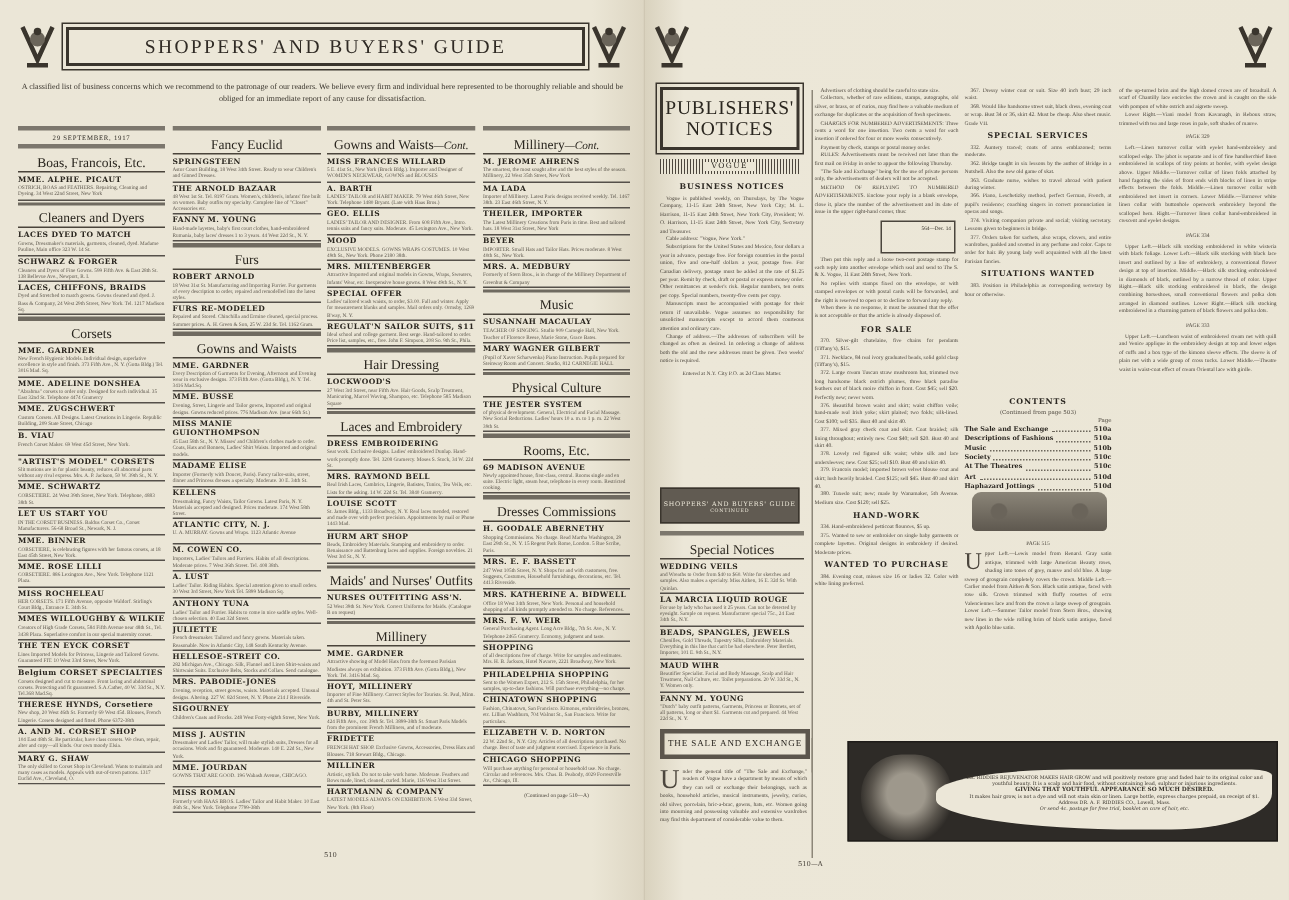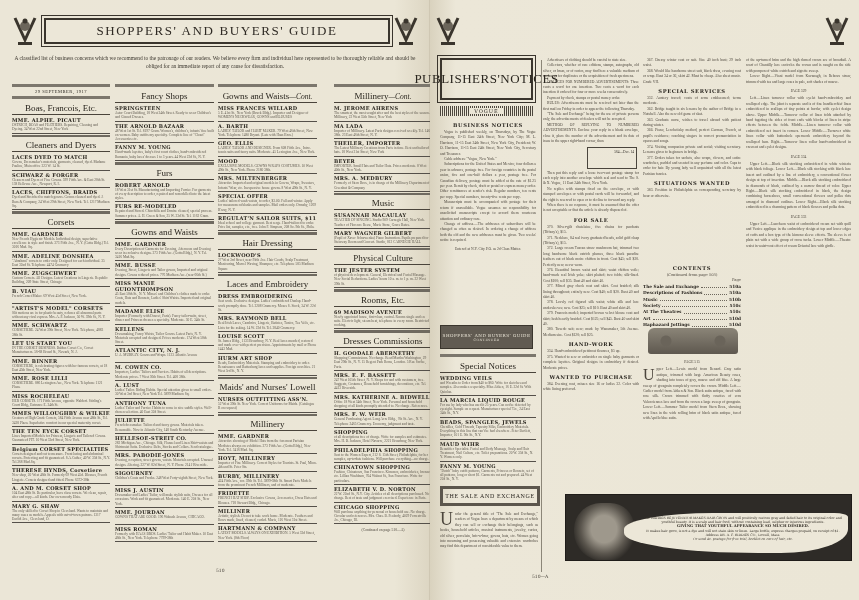--- a/index.html
+++ b/index.html
@@ -18,21 +18,21 @@
 .col{position:absolute;font-family:"Liberation Serif",serif}
 .col .bar{height:3px;background:#7c776d;margin:2px 0}
 .col .dt{font-size:4.5px;text-align:center;letter-spacing:.5px;margin:2px 0}
 .cat{font-size:9px;text-align:center;padding:2px 0 1px;border-bottom:1.5px solid #4a443b;margin-bottom:1px;color:#2a261f}
 .cat i{font-size:7.5px}
 .ent{border-bottom:1px solid #55504a;padding:1px 0 1px}
 .ent .n{font-family:"DejaVu Serif",serif;font-weight:bold;font-size:5px;letter-spacing:.3px;color:#2a261f;line-height:6px}
 .ent .d{font-size:3.5px;line-height:4.3px;color:#5e584e;min-height:8px}
 .thick{height:2.5px;background:#6f6a60;margin:1px 0}
 .pn{position:absolute;font-size:4.5px;color:#4a453d}
-.pubbox{position:absolute;left:10px;top:58px;width:93px;height:42px;border:2px solid #3a352d;outline:1px solid #3a352d;outline-offset:2px;display:flex;flex-direction:row;align-items:center;justify-content:center}
+.pubbox{position:absolute;left:10px;top:58px;width:93px;height:42px;border:2px solid #3a352d;outline:1px solid #3a352d;outline-offset:2px;display:flex;flex-direction:column;align-items:center;justify-content:center}
 .pubbox div{font-family:"Liberation Serif",serif;font-size:13px;line-height:14px;color:#2a261f;letter-spacing:.5px}
 .vogue{position:absolute;left:10px;top:106px;width:93px;height:10px;background:repeating-linear-gradient(90deg,#4d473e 0 1px,#ebe6d6 1px 2px);display:flex;align-items:center;justify-content:center}
 .vogue span{background:#ebe6d6;font-size:5px;padding:0 4px;letter-spacing:1px}
 .sect{font-size:5.2px;text-align:center;letter-spacing:.6px;font-weight:bold;margin:3px 0 2px;font-family:"DejaVu Serif",serif}
 .para{font-size:3.7px;line-height:5.4px;color:#4c463d;text-align:justify;text-indent:4px}
 .para.n{text-indent:0}
 .rc{position:absolute;font-family:"Liberation Serif",serif}
 .box-sbg{position:absolute;left:10px;top:325px;width:93px;height:24px;background:#615b52;border:1px solid #3a352d;display:flex;flex-direction:column;align-items:center;justify-content:center}
 .box-sbg span{color:#ece7d8;font-size:4.2px;letter-spacing:.5px;font-family:"DejaVu Serif",serif}
 .box-sae{position:absolute;left:10px;top:486px;width:100px;height:20px;border:3px solid #5c564d;display:flex;align-items:center;justify-content:center}
@@ -157,21 +157,21 @@
           <div class="n">A. AND M. CORSET SHOP</div>
           <div class="d">104 East 48th St. Be particular, have class corsets. We clean, repair, alter and copy—all kinds. Our own moody Elsia.</div>
         </div>
         <div class="ent">
           <div class="n">MARY G. SHAW</div>
           <div class="d">The only skilled to Corset Shop in Cleveland. Wants to maintain and many cases as models. Appeals with out-of-town patrons. 1317 Euclid Ave., Cleveland, O.</div>
         </div>
       </div>
     <div class="col" id="lc1" style="left: 115px; top: 82px; width: 99px; max-height: 486px; overflow: hidden;">
         <div class="bar"></div>
-        <div class="cat"><span>Fancy Shops</span></div>
+        <div class="cat"><span>Fancy Euclid</span></div>
         <div class="ent">
           <div class="n">SPRINGSTEEN</div>
           <div class="d">Astor Court Building, 18 West 34th Street. Ready to wear Children's and Ginned Dresses.</div>
         </div>
         <div class="ent">
           <div class="n">THE ARNOLD BAZAAR</div>
           <div class="d">48 West 1st St. Tel. 8197 Gram. Women's, children's, infants' fine built on women. Baby outfits my specialty. Complete line of "Closet" Accessories etc.</div>
         </div>
         <div class="ent">
           <div class="n">FANNY M. YOUNG</div>
@@ -303,21 +303,21 @@
         </div>
         <div class="ent">
           <div class="n">LOUISE SCOTT</div>
           <div class="d">St. James Bldg., 1133 Broadway, N. Y. Real laces mended, restored and made over with perfect precision. Appointments by mail or Phone 1443 Mad.</div>
         </div>
         <div class="ent">
           <div class="n">HURM ART SHOP</div>
           <div class="d">Beads, Embroidery Materials. Stamping and embroidery to order. Renaissance and Battenburg laces and supplies. Foreign novelties. 21 West 3rd St., N. Y.</div>
         </div>
         <div class="thick"></div>
-        <div class="cat"><span>Maids' and Nurses' Lowell</span></div>
+        <div class="cat"><span>Maids' and Nurses' Outfits</span></div>
         <div class="ent">
           <div class="n">NURSES OUTFITTING ASS'N.</div>
           <div class="d">52 West 39th St. New York. Correct Uniforms for Maids. (Catalogue B on request)</div>
         </div>
         <div class="thick"></div>
         <div class="cat"><span>Millinery</span></div>
         <div class="ent">
           <div class="n">MME. GARDNER</div>
           <div class="d">Attractive showing of Model Hats from the foremost Parisian Modistes always on exhibition. 373 Fifth Ave. (Gotta Bldg.), New York. Tel. 3416 Mad. Sq.</div>
         </div>
@@ -335,21 +335,21 @@
         </div>
         <div class="ent">
           <div class="n">MILLINER</div>
           <div class="d">Artistic, stylish. Do not to take work home. Moderate. Feathers and Bows made, lined, cleaned, curled. Marie, 116 West 31st Street.</div>
         </div>
         <div class="ent">
           <div class="n">HARTMANN &amp; COMPANY</div>
           <div class="d">LATEST MODELS ALWAYS ON EXHIBITION. 5 West 33d Street, New York. (8th Floor)</div>
         </div>
       </div>
-    <div class="col" id="lc3" style="left: 322px; top: 82px; width: 98px; max-height: 486px; overflow: hidden; margin-left: 12px;">
+    <div class="col" id="lc3" style="left: 322px; top: 82px; width: 98px; max-height: 486px; overflow: hidden;">
         <div class="bar"></div>
         <div class="cat"><span>Millinery</span><i>—Cont.</i></div>
         <div class="ent">
           <div class="n">M. JEROME AHRENS</div>
           <div class="d">The smartest, the most sought after and the best styles of the season. Millinery, 22 West 35th Street, New York</div>
         </div>
         <div class="ent">
           <div class="n">MA LADA</div>
           <div class="d">Importer of Millinery. Latest Paris designs received weekly. Tel. 1467 38th. 23 East 46th Street, N. Y.</div>
         </div>

